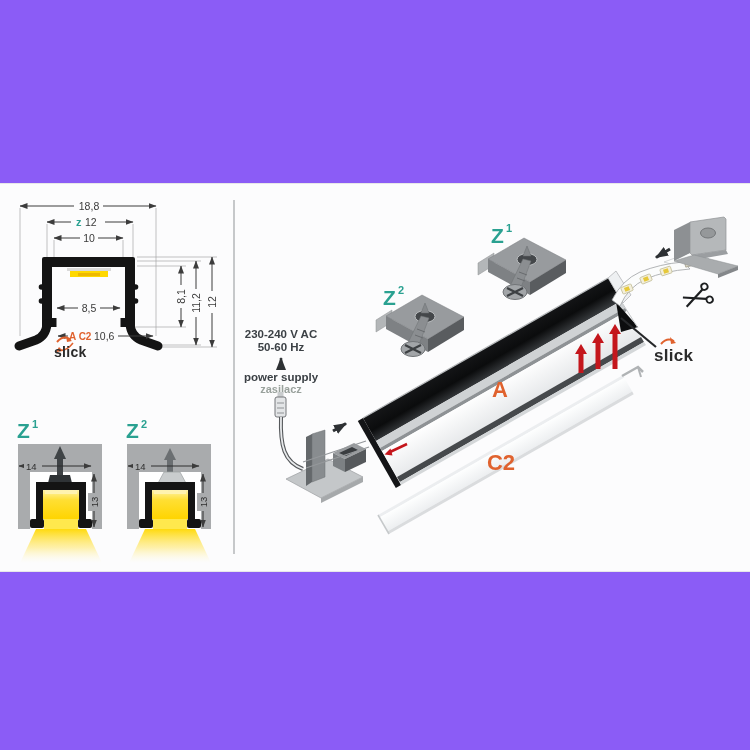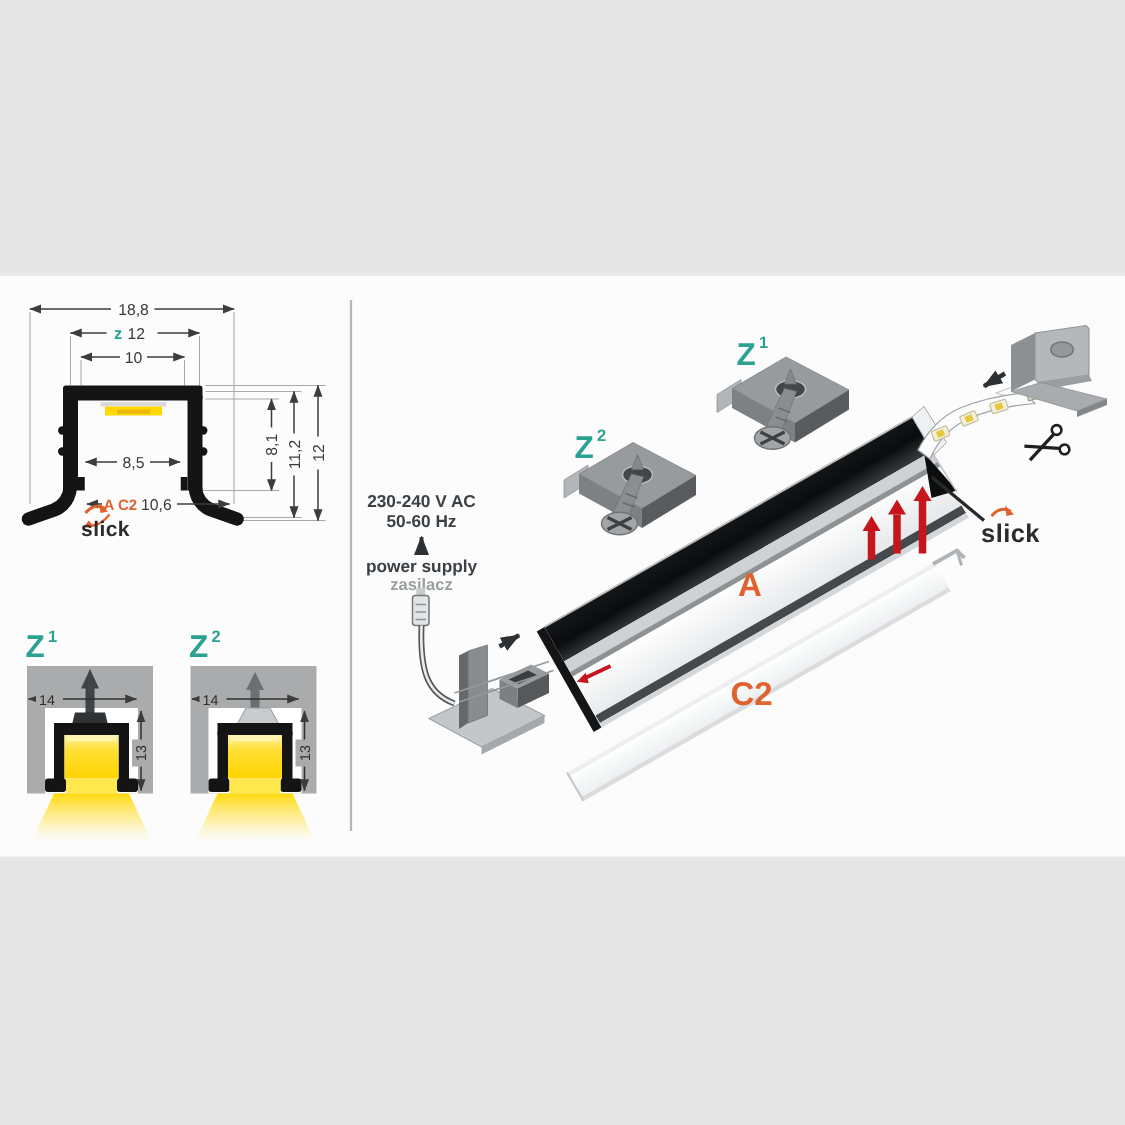--- a/index.html
+++ b/index.html
@@ -1,16 +1,16 @@
 <!DOCTYPE html>
 <html><head>
 <meta charset="utf-8">
 <style>
   html,body{margin:0;padding:0;background:#ffffff;}
-  .stage{position:relative;width:750px;height:750px;background:#e5e5e5;overflow:hidden;
+  .stage{position:relative;width:750px;height:750px;background:#8b5cf6;overflow:hidden;
          font-family:"Liberation Sans",sans-serif;}
   svg{position:absolute;left:0;top:0;}
   text{font-family:"Liberation Sans",sans-serif;}
   .dim{font-size:10.5px;fill:#3a3a3a;}
   .dimS{font-size:9.5px;fill:#2f2f2f;}
   .zbig{font-size:21px;font-weight:bold;fill:#2aa191;}
   .zsup{font-size:11px;font-weight:bold;fill:#2aa191;}
   .orangeL{font-size:22px;font-weight:bold;fill:#e0622e;}
   .variant{font-size:10px;font-weight:bold;fill:#e0622e;}
   .power{font-size:11.5px;font-weight:bold;fill:#3b4045;}

